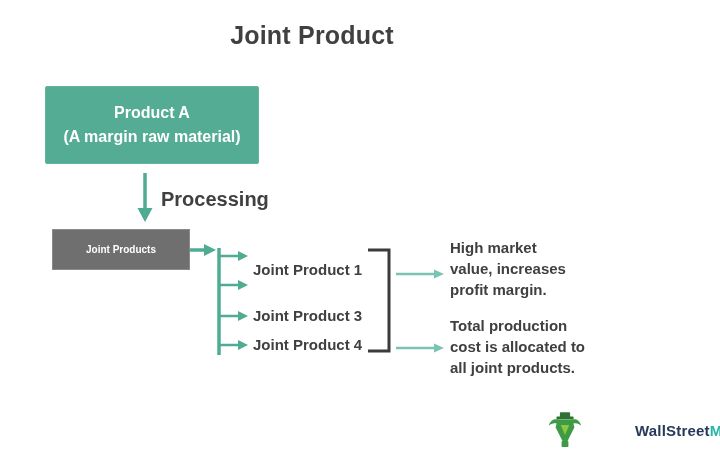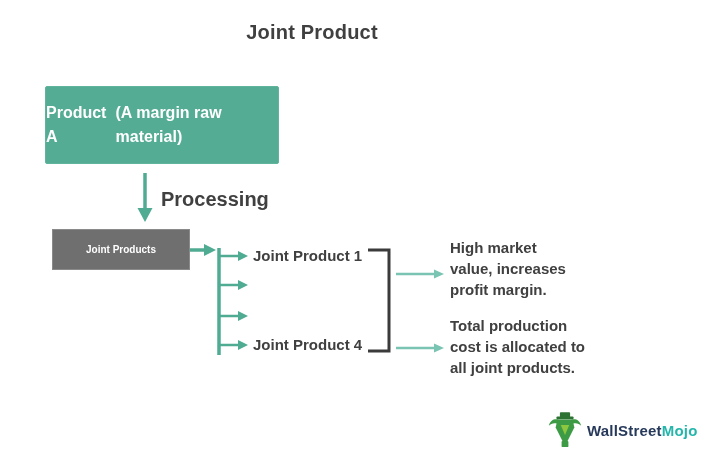--- a/index.html
+++ b/index.html
@@ -22,40 +22,41 @@
     width: 720px;
     height: 465px;
     background: #ffffff;
     font-family: "Liberation Sans", sans-serif;
     overflow: hidden;
   }
   .title {
     position: absolute;
     left: 0; top: 21px; width: 624px;
     text-align: center;
-    font-size: 20px;
+    font-size: 25px;
     font-weight: bold;
     color: var(--text-dark);
     letter-spacing: 0.2px;
   }
   .source-box {
     position: absolute;
     left: 45px; top: 86px;
-    width: 234px; height: 78px;
+    width: 214px; height: 78px;
     background: var(--teal);
     border: 1px solid #60b49c;
     border-radius: 2px;
     display: flex;
+    flex-direction: column;
     align-items: center;
     justify-content: center;
     color: #ffffff;
     font-weight: bold;
     font-size: 16px;
     line-height: 24px;
-    text-align: left;
+    text-align: right;
   }
   .joint-box {
     position: absolute;
     left: 52px; top: 229px;
     width: 138px; height: 41px;
     background: var(--gray-box);
     border: 1px solid #8a8a8a;
     display: flex;
     align-items: center;
     justify-content: center;
@@ -105,21 +106,21 @@
     left: 548px; top: 411px;
     display: flex;
     align-items: center;
     gap: 5px;
   }
   .logo-text {
     font-size: 15px;
     font-weight: bold;
     letter-spacing: 0.2px;
   }
-  .logo-part1 { color: var(--logo-navy); }
+  .logo-part1 { color: var(--logo-navy); margin-left: 48px; }
   .logo-part2 { color: var(--logo-teal); }
 </style>
 </head>
 <body>
 
 <div class="canvas">
 
   <div class="title">Joint Product</div>
 
   <div class="source-box">
@@ -169,21 +170,22 @@
     <g>
       <line x1="396" y1="274" x2="435" y2="274" class="stroke-light" stroke-width="2.5"></line>
       <polygon points="444,274 434,269.5 434,278.5" class="fill-light"></polygon>
     </g>
     <g>
       <line x1="396" y1="348" x2="435" y2="348" class="stroke-light" stroke-width="2.5"></line>
       <polygon points="444,348 434,343.5 434,352.5" class="fill-light"></polygon>
     </g>
   </svg>
 
-  <div class="product-label" style="top:246px">Joint Product 1</div>
+  <div class="product-label" style="top:260px">Joint Product 1</div>
+  <div class="product-label" style="top:306px">Joint Product 3</div>
   <div class="product-label" style="top:335px">Joint Product 4</div>
 
   <div class="note" style="top:315px">Total production
 cost is allocated to
 all joint products.</div>
   <div class="note" style="top:237px">High market
 value, increases
 profit margin.</div>
 
   <div class="logo">

